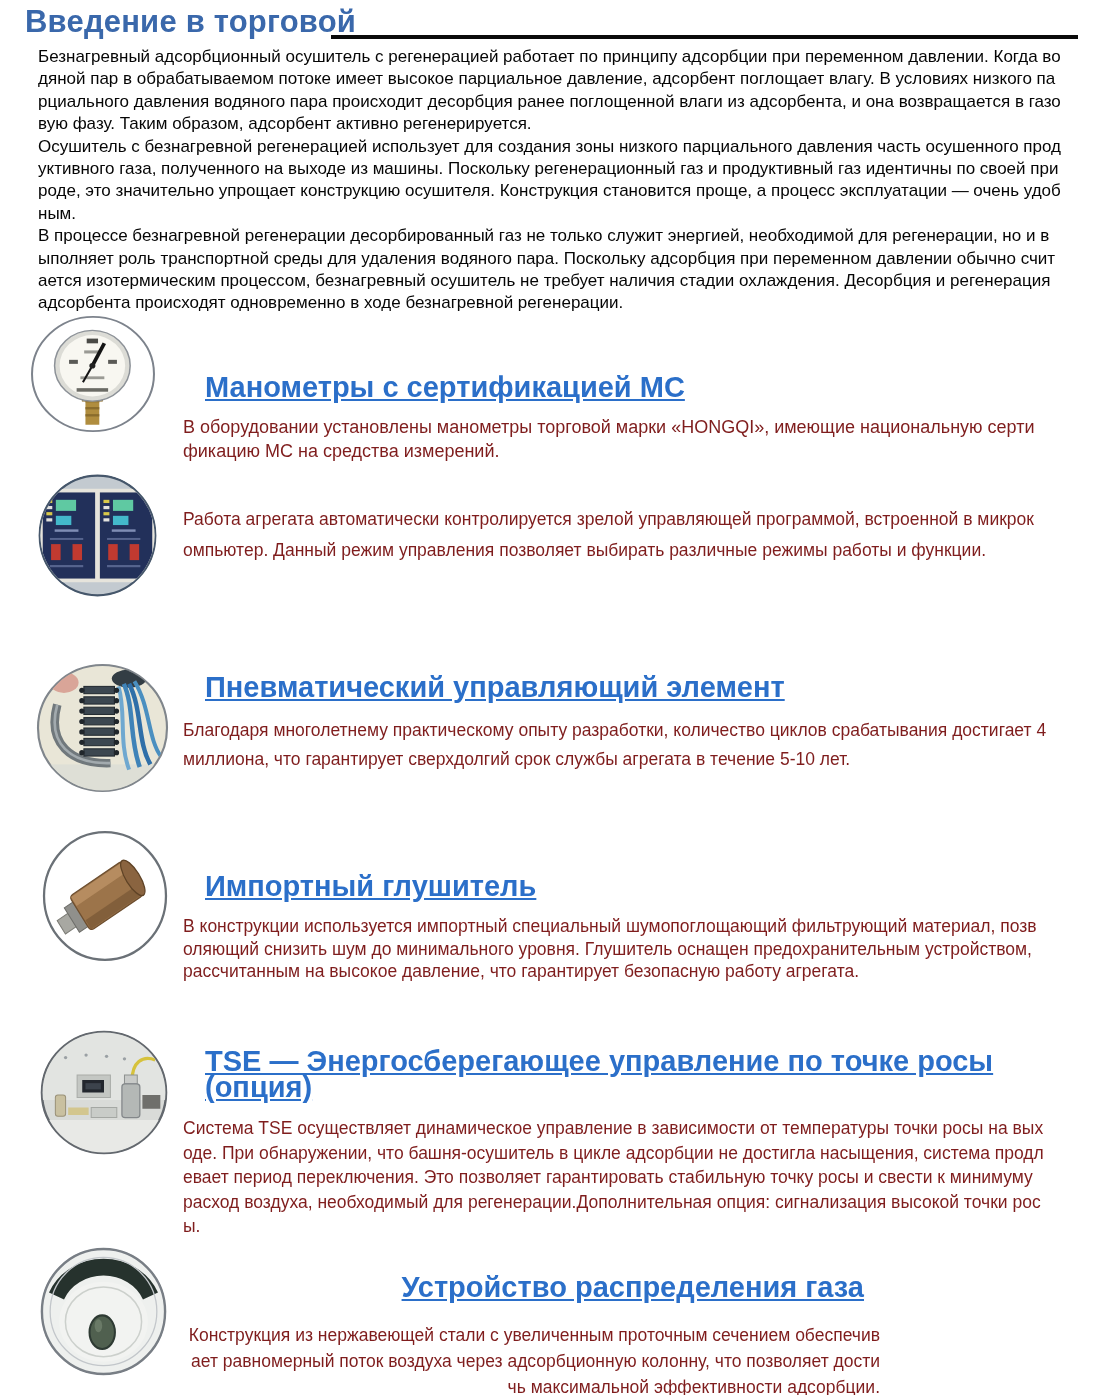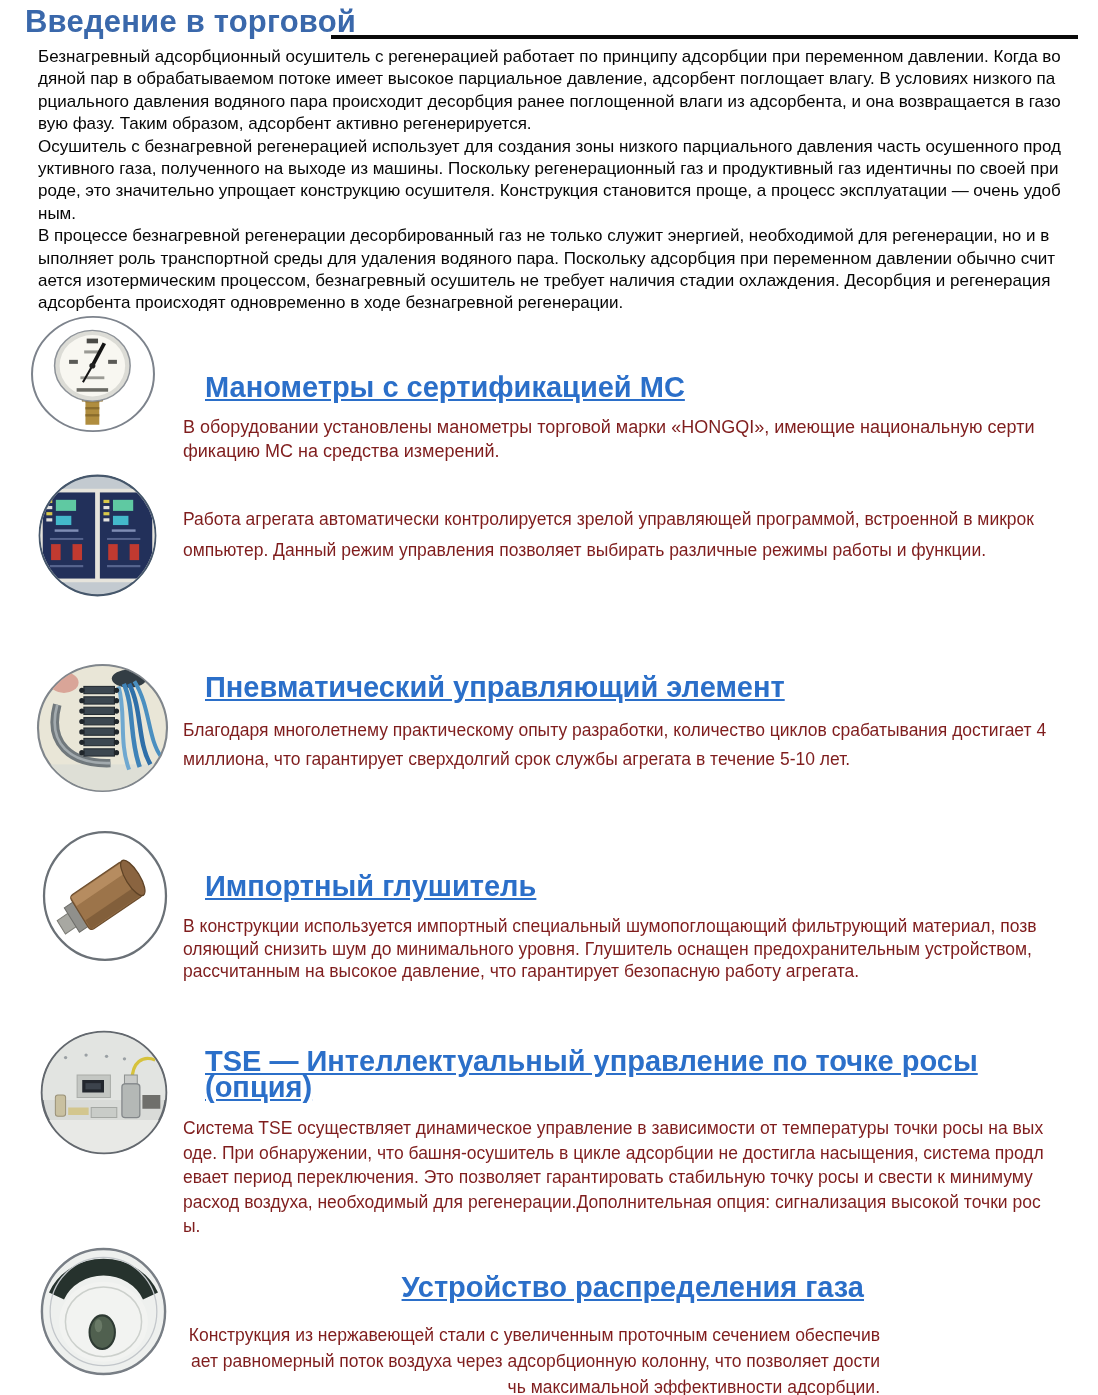--- a/index.html
+++ b/index.html
@@ -234,21 +234,21 @@
           <rect x="66" y="36" width="10" height="7" fill="#c8cac8" stroke="#8e9290" stroke-width="0.8"></rect>
           <rect x="64" y="43" width="14" height="27" rx="2.5" fill="#b4b8b6" stroke="#83878a" stroke-width="1"></rect>
           <rect x="80" y="52" width="14" height="11" fill="#6f6f6b"></rect>
           <rect x="12" y="52" width="8" height="17" rx="2" fill="#c9c0a0" stroke="#9a9178" stroke-width="0.8"></rect>
           <rect x="22" y="62" width="16" height="6" fill="#d3c68e"></rect>
           <rect x="40" y="62" width="20" height="8" fill="#c9ccc8" stroke="#a4a7a3" stroke-width="0.8"></rect>
         </g>
       </svg>
     </div>
     <div class="f-body">
-      <h2 class="f-heading">TSE — Интеллектуальный управление по точке росы (опция)</h2>
+      <h2 class="f-heading">TSE — Энергосберегающее управление по точке росы (опция)</h2>
       <p class="f-text">Система TSE осуществляет динамическое управление в зависимости от температуры точки росы на выходе. При обнаружении, что башня-осушитель в цикле адсорбции не достигла насыщения, система продлевает период переключения. Это позволяет гарантировать стабильную точку росы и свести к минимуму расход воздуха, необходимый для регенерации.Дополнительная опция: сигнализация высокой точки росы.</p>
     </div>
   </section>
 
   <section class="feature f6">
     <div class="f-icon">
       <svg viewBox="0 0 100 100" preserveAspectRatio="none">
         <defs>
             <clipPath id="cpF">
               <circle cx="50" cy="50" r="48"></circle>

